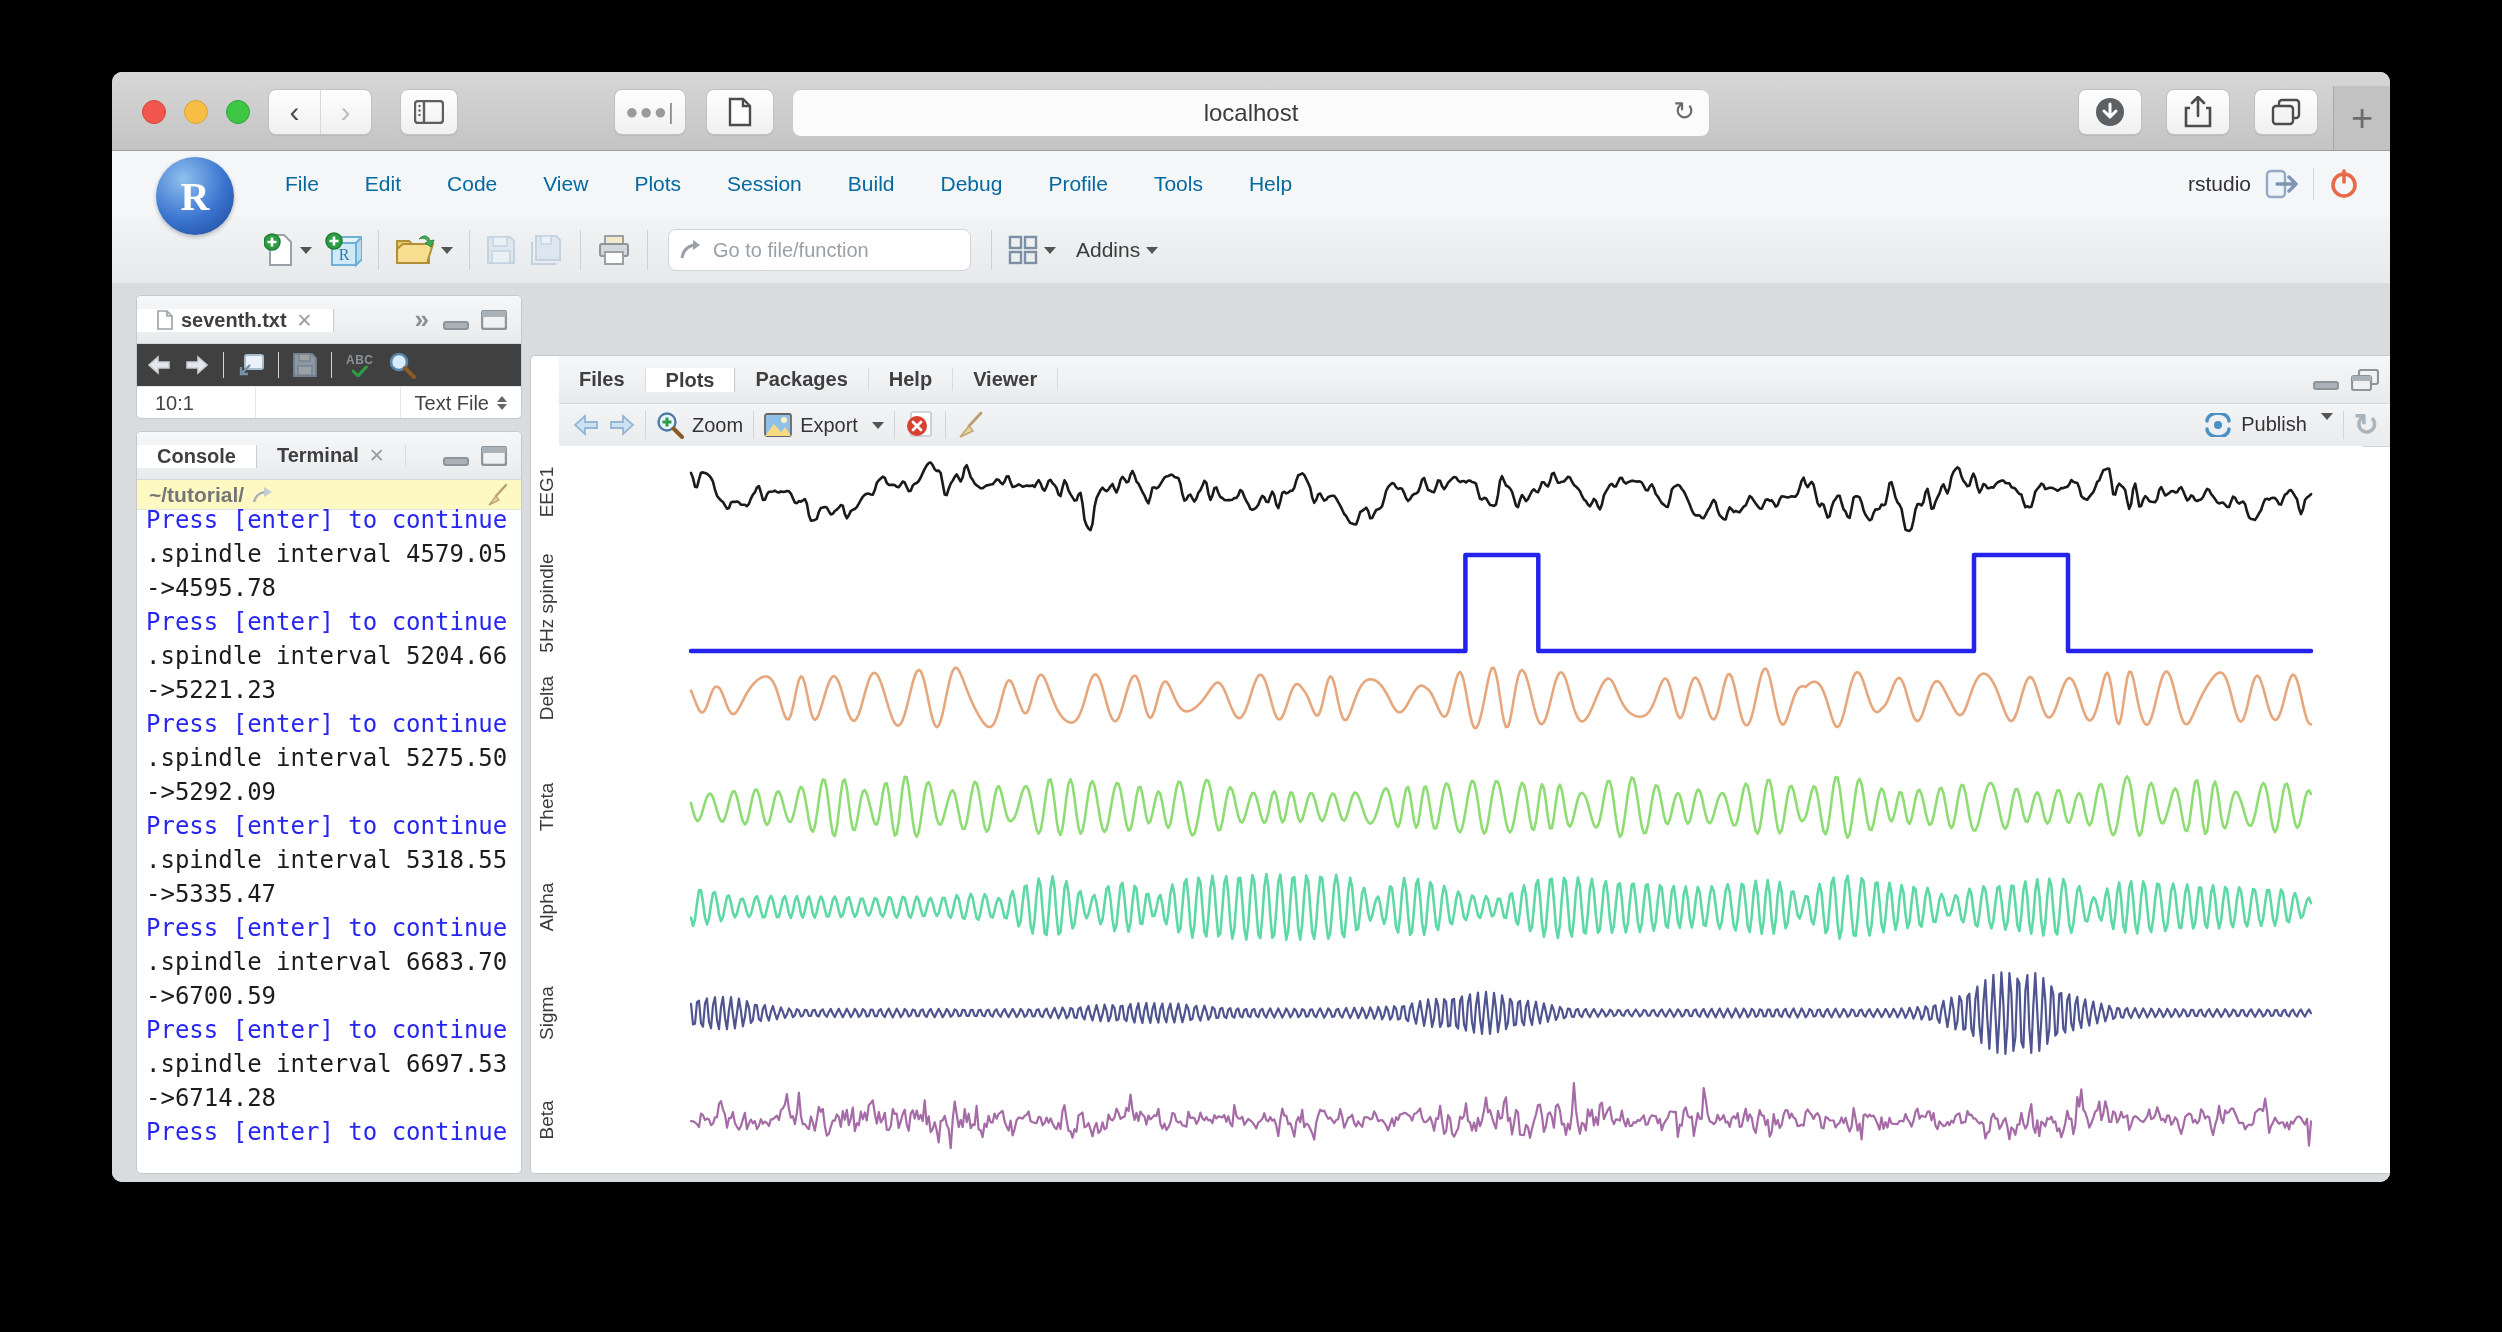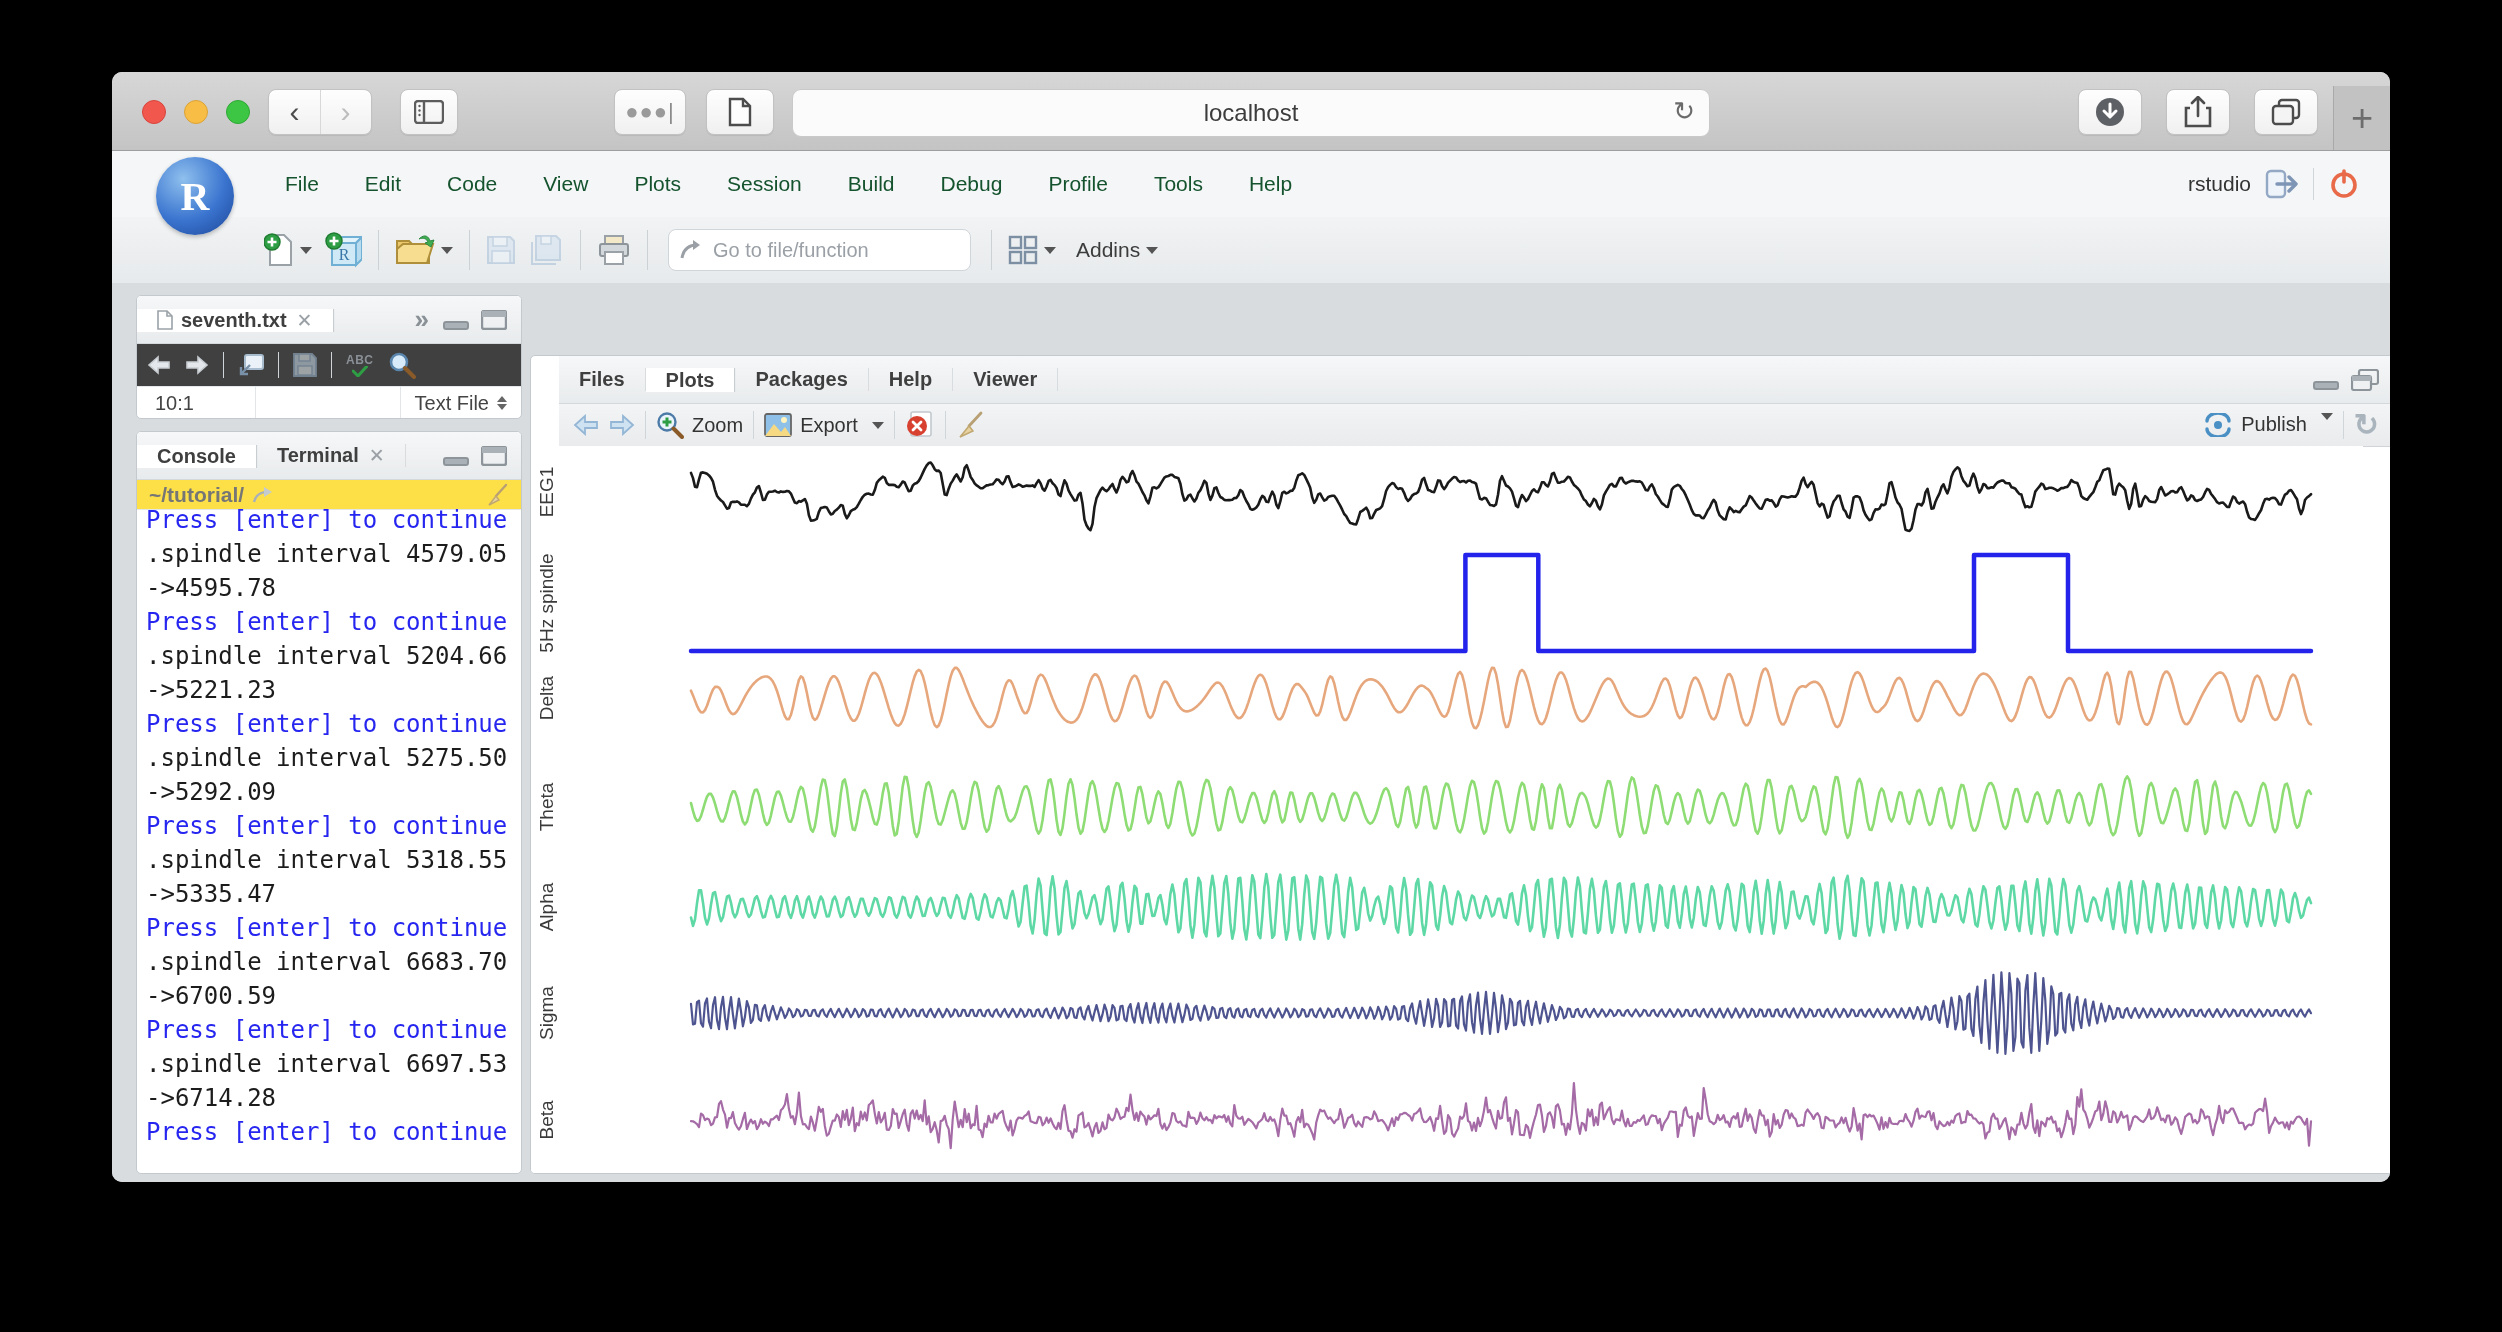--- a/index.html
+++ b/index.html
@@ -19,21 +19,21 @@
   .navgroup .half:first-child{border-right:1px solid #d8d8d8;color:#4c4c4c;}
   .navgroup .half:last-child{color:#bdbdbd;}
   .addressbar{position:absolute;left:680px;top:17px;width:916px;height:46px;background:#fbfbfb;border:1px solid #c9c9c9;border-radius:9px;display:flex;align-items:center;justify-content:center;font-size:24px;color:#3c3c3c;}
   .addr-reload{position:absolute;right:14px;top:6px;font-size:26px;color:#6b6b6b;}
   .newtab-strip{position:absolute;right:0;top:14px;width:56px;height:64px;background:#c2c2c2;border-left:1px solid #a9a9a9;display:flex;align-items:center;justify-content:center;font-size:38px;color:#6d6d6d;}
 
   
   .menubar{position:absolute;left:0;top:79px;width:100%;height:66px;background:#f4f6f7;}
   .rlogo{position:absolute;left:44px;top:6px;width:78px;height:78px;border-radius:50%;background:radial-gradient(circle at 35% 28%, #8fc0ee 0%, #3a74cf 55%, #1d4596 100%);display:flex;align-items:center;justify-content:center;color:#fff;font-family:"Liberation Serif",serif;font-size:40px;font-weight:700;z-index:5;box-shadow:0 2px 4px rgba(0,0,0,.25);}
   .menu-items{position:absolute;left:150px;top:0;height:66px;display:flex;align-items:center;}
-  .menu-item{padding:0 23px;font-size:21px;font-weight:500;color:#14532d;}
+  .menu-item{padding:0 23px;font-size:21px;font-weight:500;color:#0369a1;}
   .user-cluster{position:absolute;right:30px;top:0;height:66px;display:flex;align-items:center;gap:14px;}
   .user-name{font-size:21px;color:#333;}
   .vsep{width:1px;height:32px;background:#d0d5d9;}
   .panel-outline{position:absolute;right:12px;top:84px;width:252px;height:120px;border:1px solid #d3d8db;border-radius:10px;background:rgba(255,255,255,.25);}
 
   
   .toolbar{position:absolute;left:0;top:145px;width:100%;height:66px;background:linear-gradient(#f1f3f4,#e7eaec);border-bottom:1px solid #c9ced2;display:flex;align-items:center;}
   .toolbar .lead{width:146px;flex:0 0 auto;}
   .ticon{display:flex;align-items:center;margin:0 6px;flex:0 0 auto;}
   .tsep{width:1px;height:40px;background:#ccd1d5;margin:0 10px;flex:0 0 auto;}
@@ -61,21 +61,21 @@
   .estatus{height:32px;display:flex;align-items:center;font-size:20px;color:#444;}
   .estatus .pos{width:100px;padding-left:18px;border-right:1px solid #e3e6e9;height:100%;display:flex;align-items:center;}
   .estatus .ftype{margin-left:auto;border-left:1px solid #e3e6e9;height:100%;display:flex;align-items:center;padding:0 14px;gap:8px;}
   .updown{display:flex;flex-direction:column;gap:2px;}
   .updown i{width:0;height:0;border-left:5px solid transparent;border-right:5px solid transparent;}
   .updown .up{border-bottom:6px solid #666;}
   .updown .dn{border-top:6px solid #666;}
 
   
   #console-pane{left:24px;top:148px;width:384px;height:741px;}
-  .cpath{height:29px;display:flex;align-items:center;padding:0 12px;border-bottom:1px solid #e3e6e9;background:#fde047;}
+  .cpath{height:29px;display:flex;align-items:center;padding:0 12px;border-bottom:1px solid #e3e6e9;background:#fef9c3;}
   .cpath .path-text{font-size:21px;font-weight:600;color:#767676;}
   .console-out{position:absolute;left:0;top:77px;right:0;bottom:0;overflow:hidden;padding-left:9px;}
   .console-lines{margin-top:-6px;}
   .cline{font-family:"DejaVu Sans Mono",monospace;font-size:24px;line-height:34px;white-space:pre;}
   .cline.blue{color:#2626f0;}
   .cline.black{color:#1c1c1c;}
 
   
   #env-pane{left:418px;top:10px;width:1834px;height:49px;}
   #plots-pane{left:418px;top:72px;width:1834px;height:817px;padding-left:28px;}

